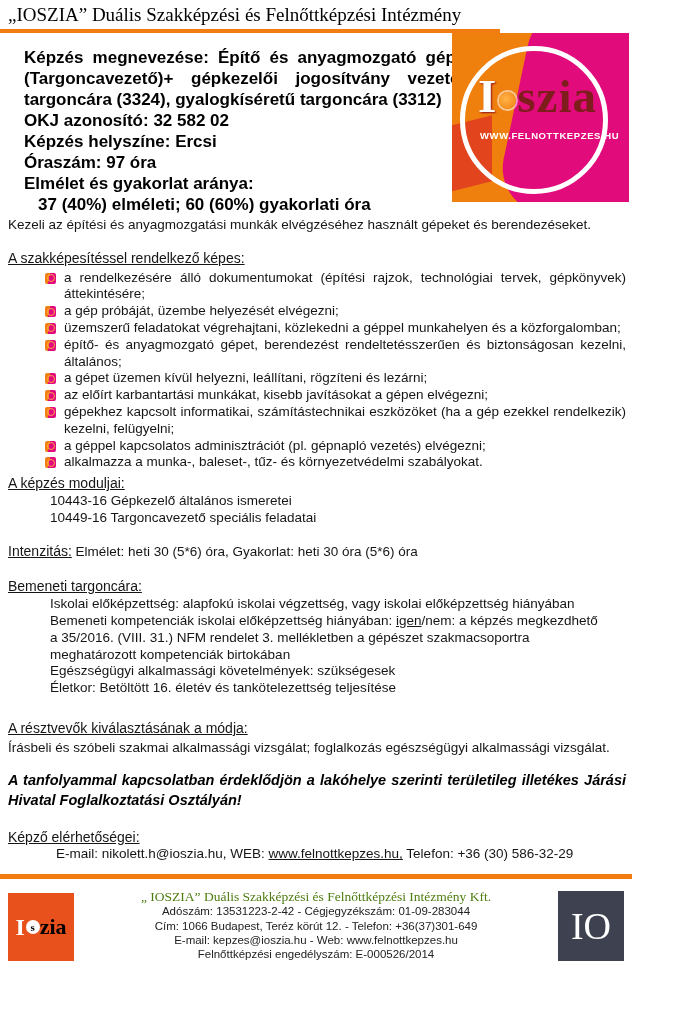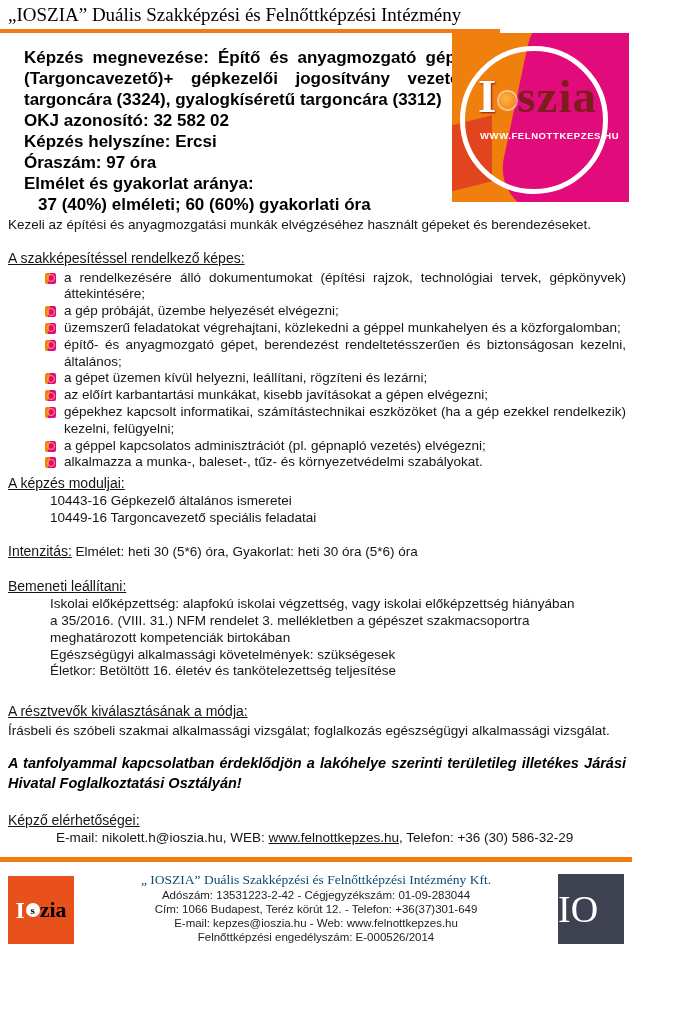--- a/index.html
+++ b/index.html
@@ -48,23 +48,23 @@
 
   
   .footer { display:flex; align-items:flex-start; padding:9px 8px 0 8px; }
   .flogo  { width:66px; height:68px; background:#E8501C; margin-top:5px; font-family:"Liberation Serif", serif;
             font-weight:bold; display:flex; align-items:center; justify-content:center; }
   .fl-i   { color:#fff; font-size:24px; }
   .fl-o   { width:14px; height:14px; background:#fff; border-radius:50%; color:#000; font-size:11px;
             display:inline-flex; align-items:center; justify-content:center; margin-left:1px; font-weight:bold; }
   .fl-zia { color:#000000; font-size:22px; }
   .fcenter{ flex:1; text-align:center; font-size:11.5px; line-height:14.2px; padding-top:2px; color:#222; }
-  .fline:first-of-type { font-family:"Liberation Serif", serif; font-size:13.5px; color:#0c4a6e; }
+  .fline:first-of-type { font-family:"Liberation Serif", serif; font-size:13.5px; color:#4d7c0f; }
   .frlogo { width:66px; height:70px; background:#3E4150; color:#fff; font-family:"Liberation Serif", serif;
-            font-size:38px; display:flex; align-items:center; justify-content:flex-start; margin-top:3px; }
+            font-size:38px; display:flex; align-items:center; justify-content:center; margin-top:3px; }
 </style>
 </head>
 <body>
 
 <div class="page">
 
   <div>
     <div class="hdr-title">„IOSZIA” Duális Szakképzési és Felnőttképzési Intézmény</div>
     <div class="hdr-rule"></div>
   </div>
@@ -148,25 +148,26 @@
   <div class="modline">10443-16 Gépkezelő általános ismeretei</div>
       <div class="modline">10449-16 Targoncavezető speciális feladatai</div>
     </div>
 
   <div class="sec mt16">
     <span class="h-underline">Intenzitás:</span>
     <span>Elmélet: heti 30 (5*6) óra, Gyakorlat: heti 30 óra (5*6) óra</span>
   </div>
 
   <div class="sec mt18">
-    <span class="h-underline">Bemeneti leállítani:</span>
+    <span class="h-underline">Bemeneti targoncára:</span>
   </div>
   <div class="sec">
 
   <div class="entryline"><span>Iskolai előképzettség: alapfokú iskolai végzettség, vagy iskolai előképzettség hiányában</span></div>
+      <div class="entryline"><span>Bemeneti kompetenciák iskolai előképzettség hiányában: </span><span class="u">igen</span><span>/nem: a képzés megkezdhető</span></div>
       <div class="entryline"><span>a 35/2016. (VIII. 31.) NFM rendelet 3. mellékletben a gépészet szakmacsoportra</span></div>
       <div class="entryline"><span>meghatározott kompetenciák birtokában</span></div>
       <div class="entryline"><span>Egészségügyi alkalmassági követelmények: szükségesek</span></div>
       <div class="entryline"><span>Életkor: Betöltött 16. életév és tankötelezettség teljesítése</span></div>
     </div>
 
   <div class="sec mt23">
     <span class="h-underline">A résztvevők kiválasztásának a módja:</span>
   </div>
   <div class="sec mt2">Írásbeli és szóbeli szakmai alkalmassági vizsgálat; foglalkozás egészségügyi alkalmassági vizsgálat.</div>

